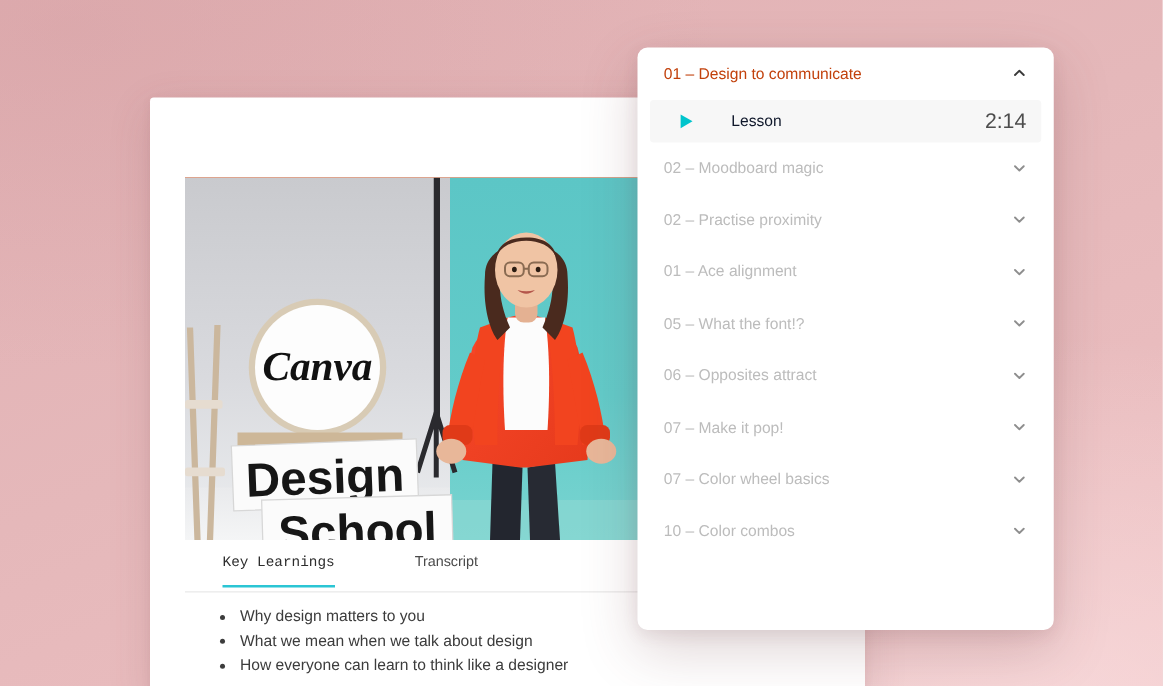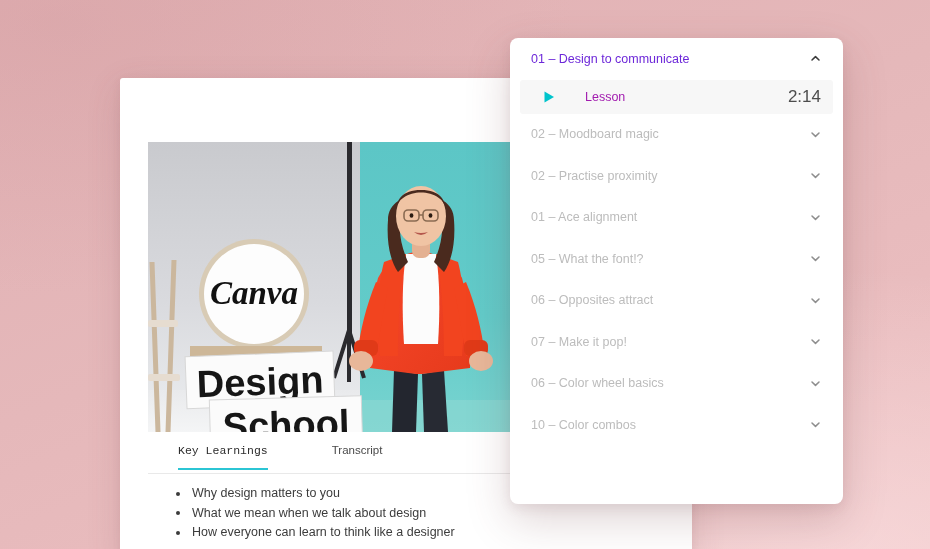--- a/index.html
+++ b/index.html
@@ -132,21 +132,21 @@
     height: 41.5px;
     padding: 0 21px;
     cursor: pointer;
   }
   .acc-title {
     font-size: 12.5px;
     color: #bcbcbc;
     white-space: nowrap;
   }
   .acc-row.expanded .acc-title {
-    color: #6d28d9;
+    color: #c2410c;
     text-align: right;
   }
 
   
   .chev {
     width: 13px;
     height: 13px;
     flex-shrink: 0;
   }
   .chev svg { display: block; width: 13px; height: 13px; }
@@ -167,21 +167,21 @@
   }
   .play-icon {
     width: 14px;
     height: 14px;
     flex-shrink: 0;
     margin-left: 10px;
   }
   .play-icon svg { display: block; }
   .sub-label {
     font-size: 12.5px;
-    color: #a21caf;
+    color: #0f172a;
     margin-left: 29px;
     flex: 1;
   }
   .sub-duration {
     font-size: 17px;
     color: #4d4d4d;
     white-space: nowrap;
   }
 </style>
 </head>
@@ -378,21 +378,21 @@
   <div class="acc-row">
     <span class="acc-title">07 – Make it pop!</span>
     <span class="chev">
       <svg viewBox="0 0 13 13">
           <path d="M3 5 L6.5 8.4 L10 5"></path>
         </svg>
     </span>
   </div>
 
   <div class="acc-row">
-    <span class="acc-title">06 – Color wheel basics</span>
+    <span class="acc-title">07 – Color wheel basics</span>
     <span class="chev">
       <svg viewBox="0 0 13 13">
           <path d="M3 5 L6.5 8.4 L10 5"></path>
         </svg>
     </span>
   </div>
 
 
   <div class="acc-row">
     <span class="acc-title">10 – Color combos</span>

